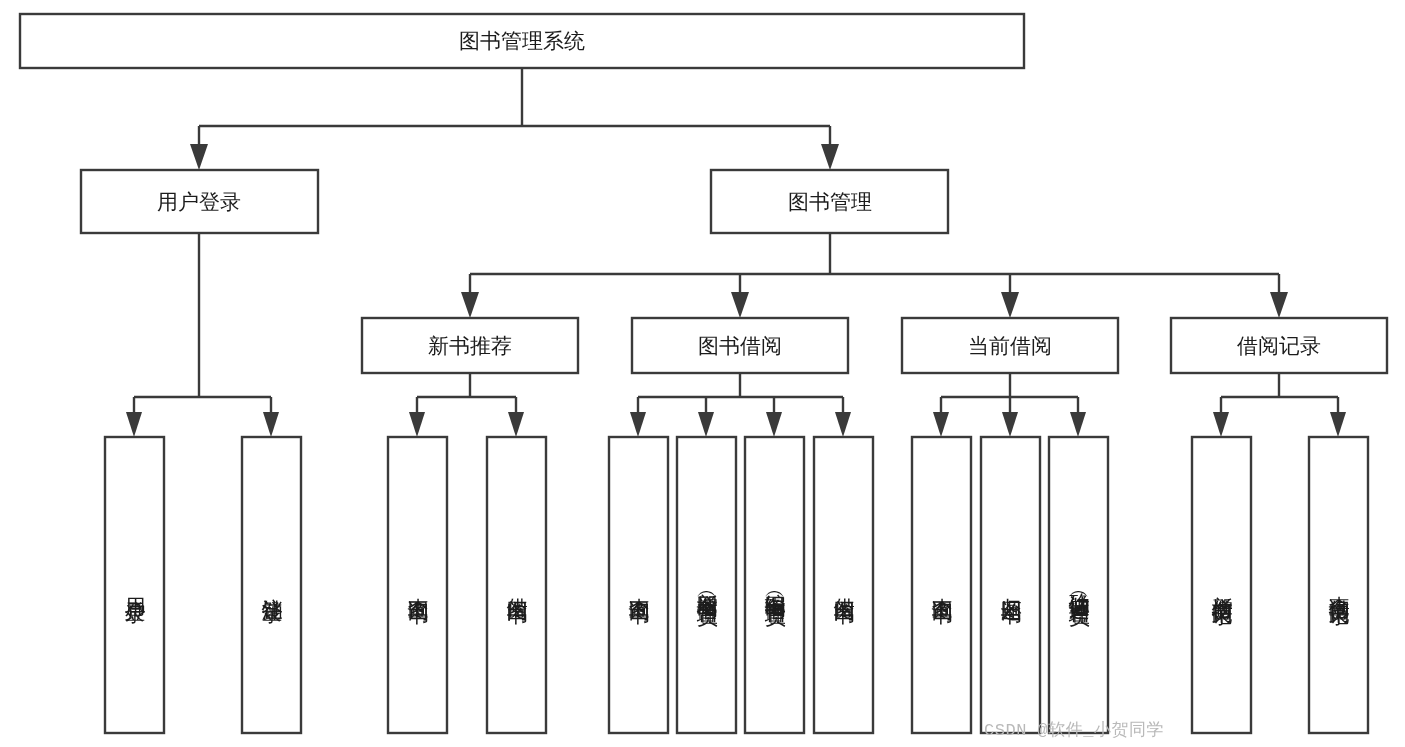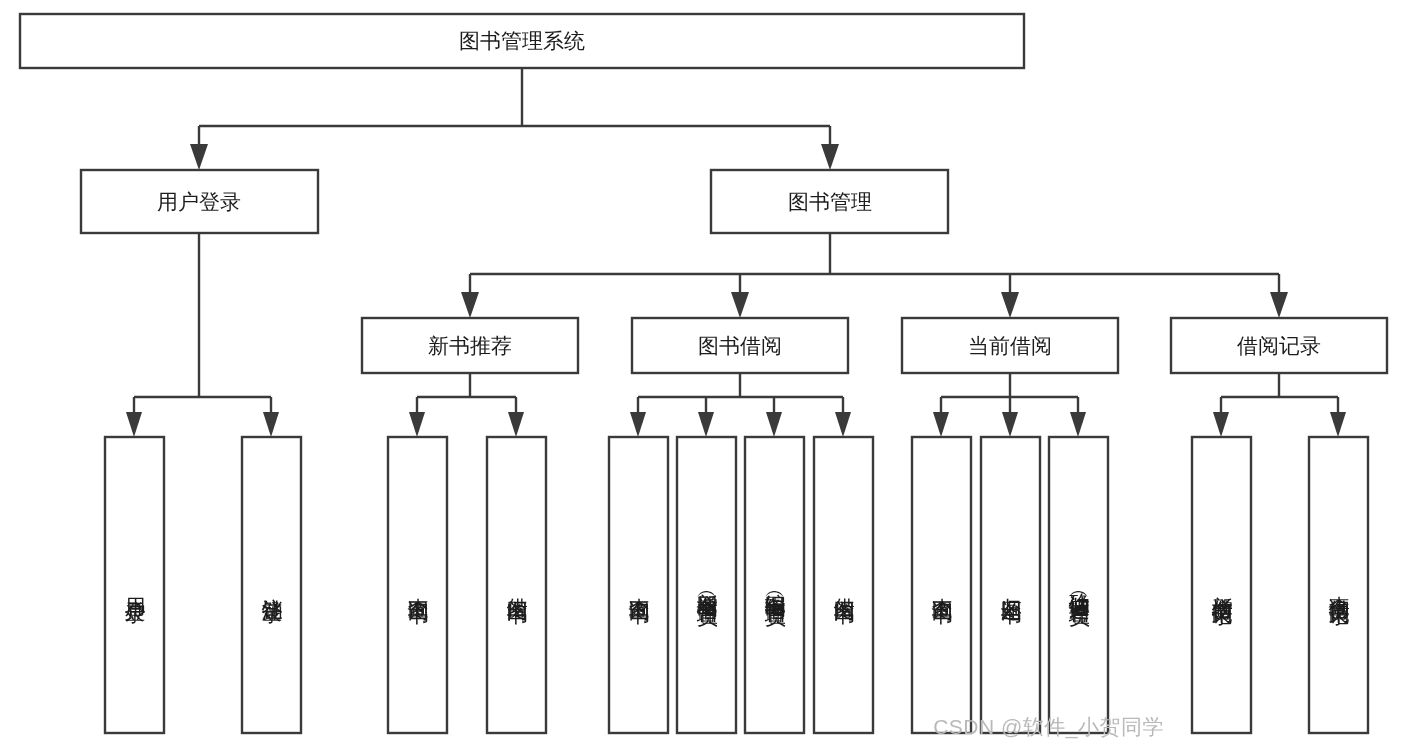--- a/index.html
+++ b/index.html
@@ -60,22 +60,22 @@
     line-height: 1.12;
     letter-spacing: 2px;
     color: #1c1c1c;
     white-space: nowrap;
     pointer-events: none;
   }
   .watermark {
     position: absolute;
     right: 8px;
     bottom: 6px;
-    font-family: Liberation Sans, sans-serif;
-    font-size: 21px;
+    font-family: Liberation Mono, monospace;
+    font-size: 17px;
     color: #b9b9b9;
     letter-spacing: 0.5px;
     white-space: nowrap;
   }
 </style>
 </head>
 <body>
 
 <div id="diagram-root">
 

